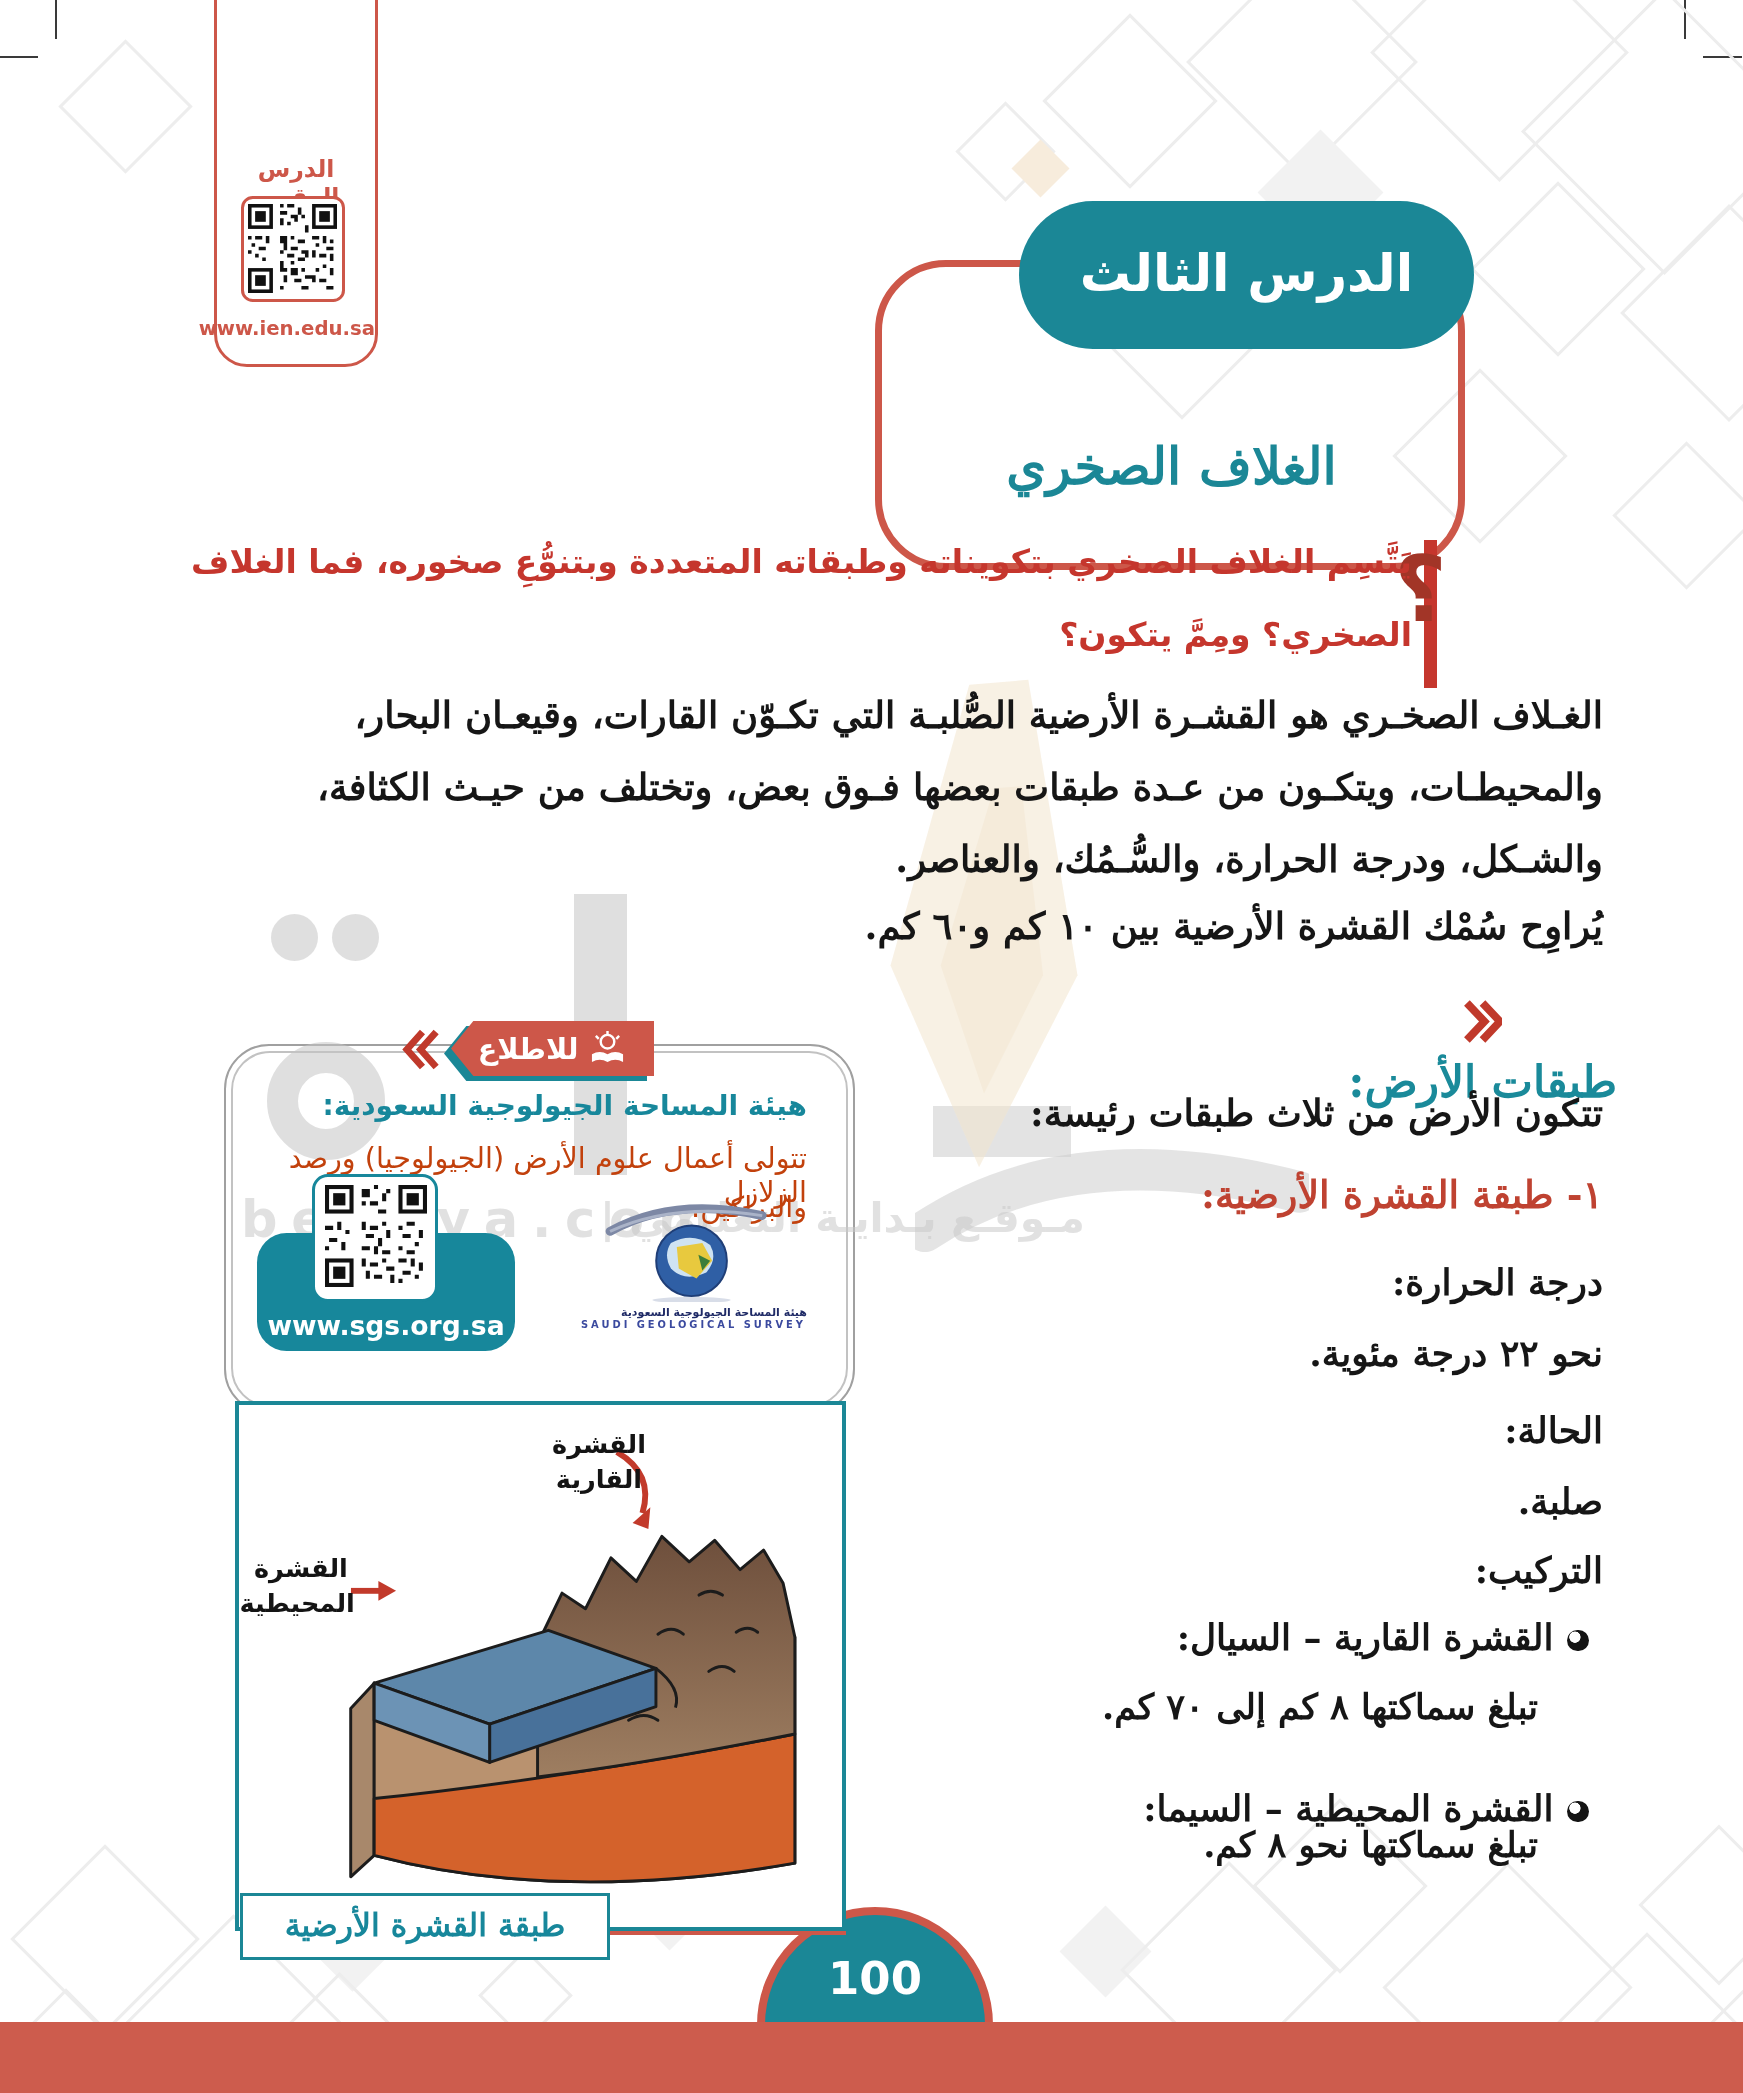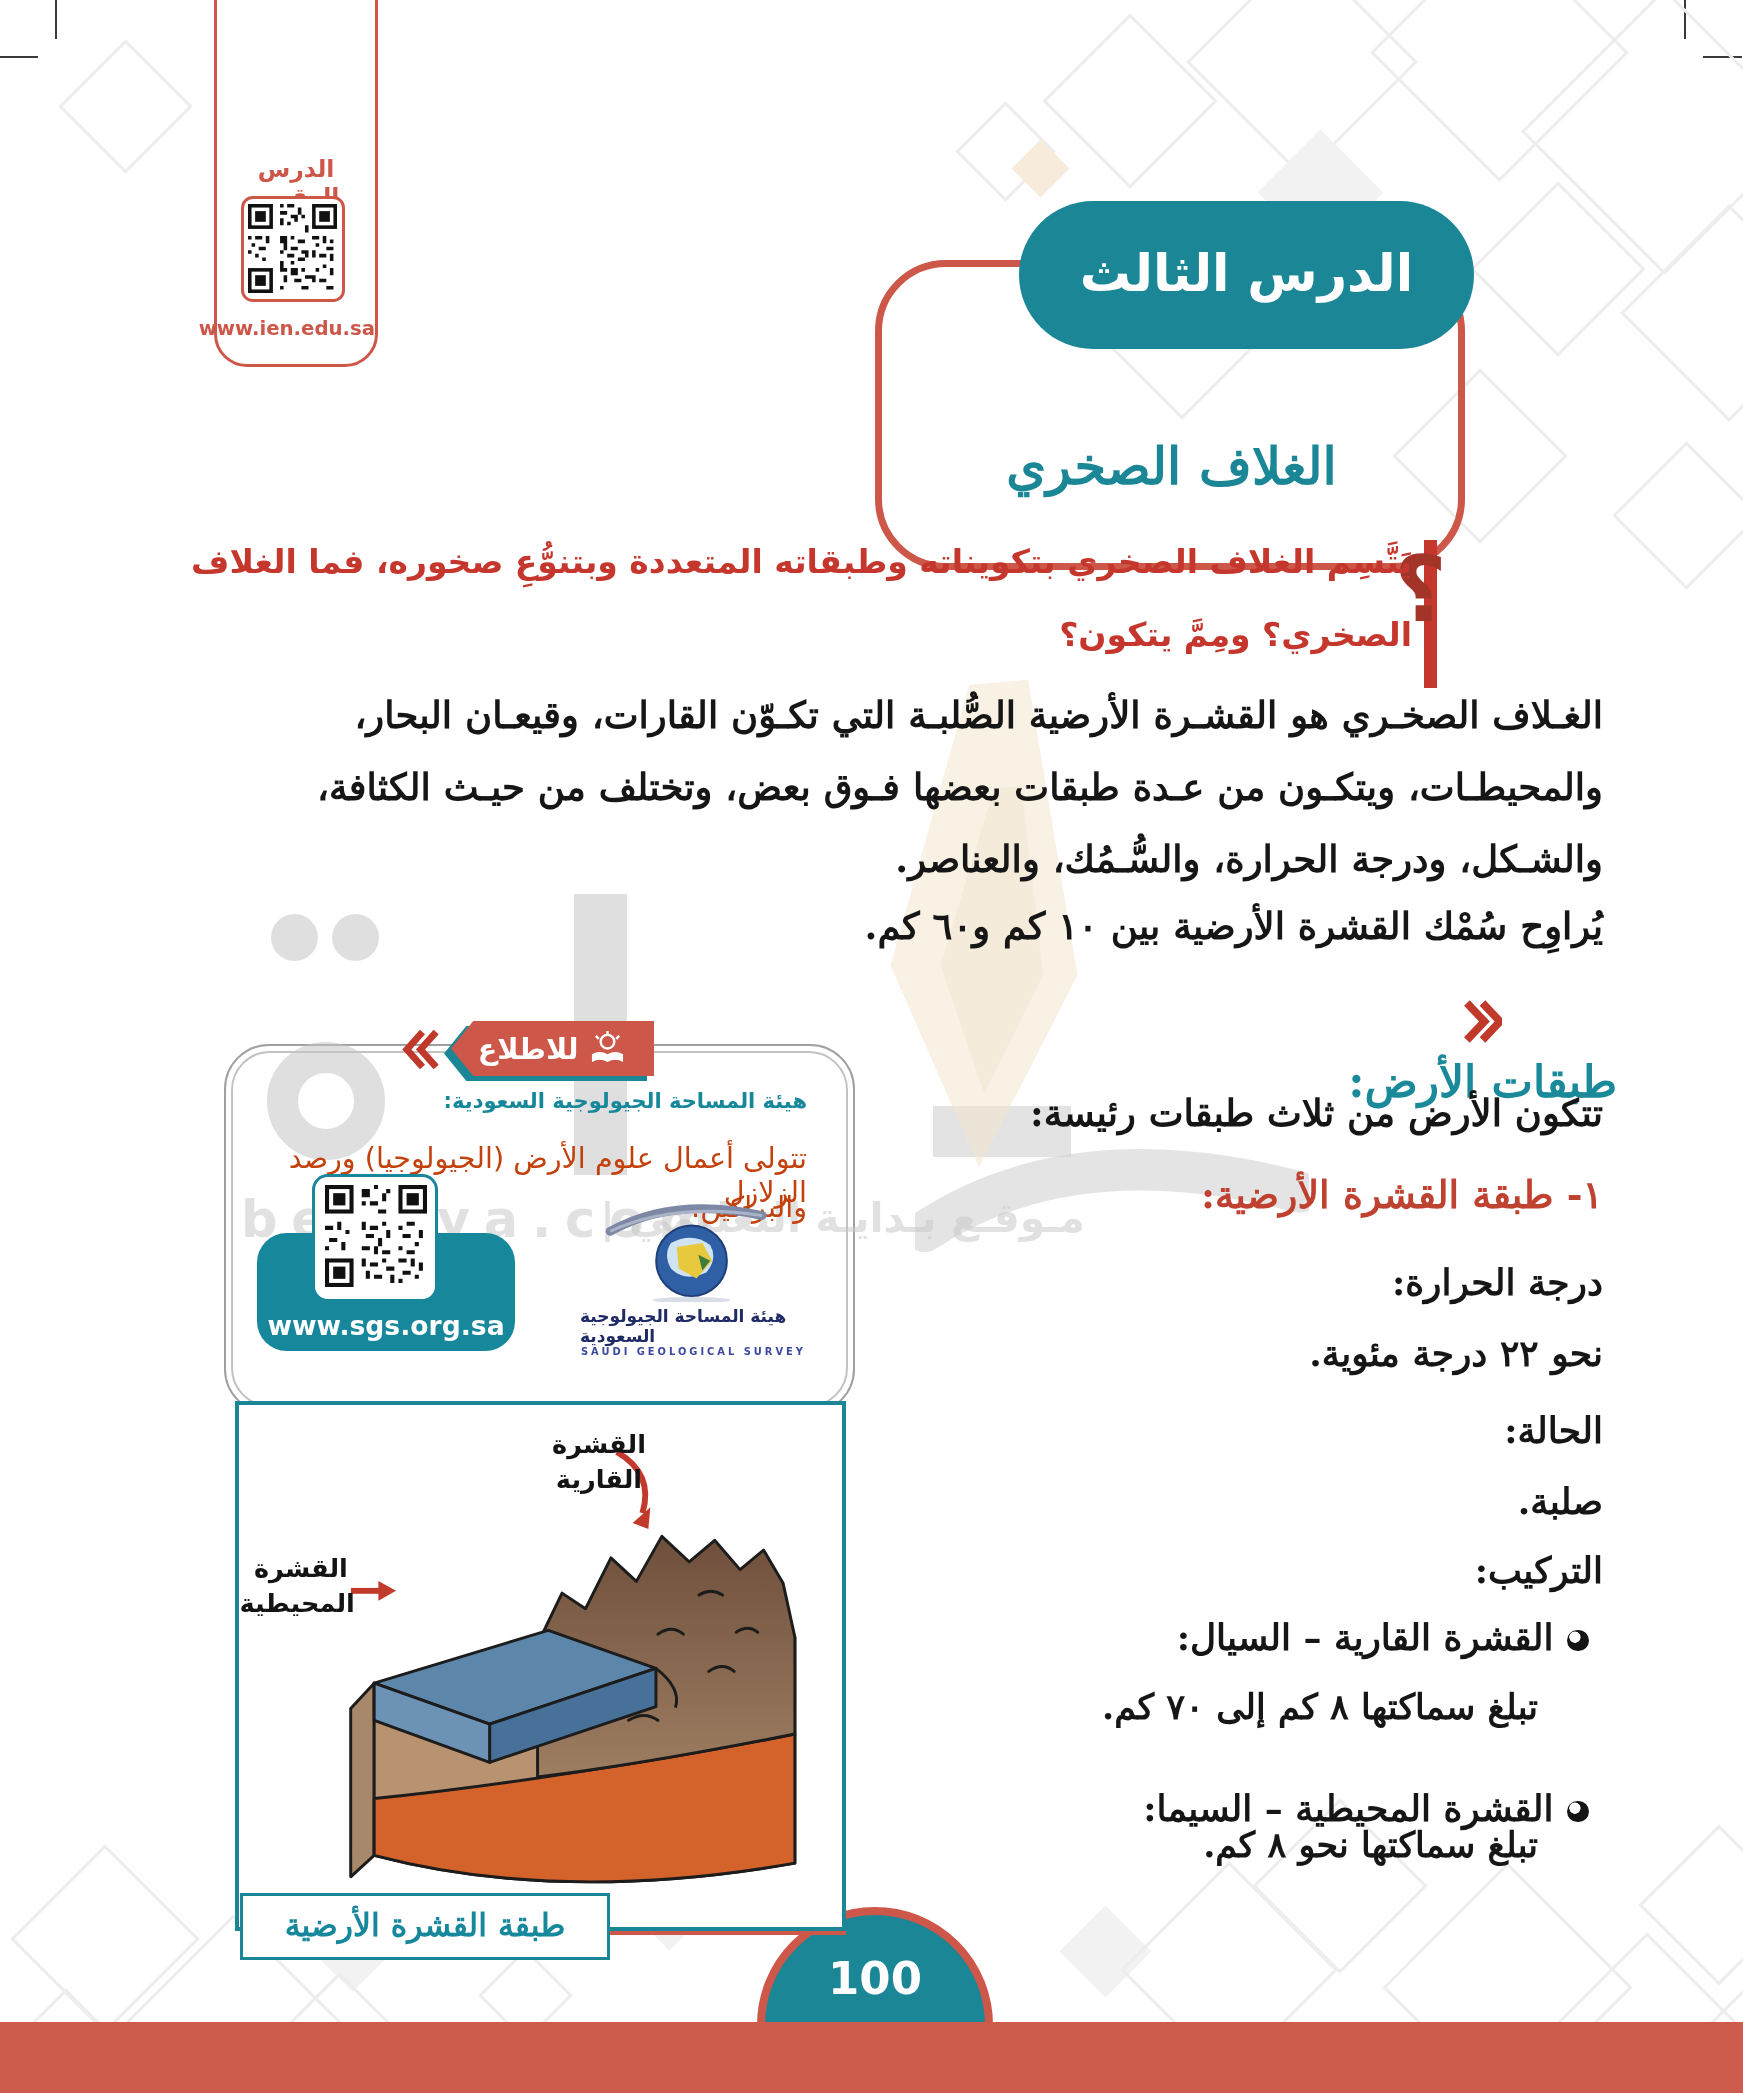--- a/index.html
+++ b/index.html
@@ -36,27 +36,27 @@
   .brow{display:flex;gap:13.8px;align-items:flex-start;}
   
   .ref-under{left:445px;top:1026px;width:203px;height:55px;background:#1b8796;z-index:31;
              clip-path:polygon(0 50%,11% 0,100% 0,100% 100%,11% 100%);}
   .ref-badge{left:452px;top:1021px;width:203px;height:55px;background:#cd5749;z-index:32;
              clip-path:polygon(0 50%,11% 0,100% 0,100% 100%,11% 100%);
              display:flex;align-items:center;justify-content:center;gap:9.9px;color:#fff;font-weight:bold;font-size:28.6px;}
   
   .info-box{left:225px;top:1044px;width:627px;height:366px;border:2px solid #a0a0a0;border-radius:45px;background:#fff;z-index:10;}
   .info-box::after{content:"";position:absolute;inset:4.9px;border:2px solid #c2c2c2;border-radius:39px;}
-  .info-t{color:#17879b;font-weight:bold;font-size:21px;text-align:right;z-index:30;}
+  .info-t{color:#17879b;font-weight:bold;font-size:28px;text-align:right;z-index:30;}
   .info-b{color:#c2410c;font-size:28.6px;z-index:30;}
   .sgs-pill{left:258px;top:1233px;width:258px;height:118px;background:#17879b;border-radius:29.6px;z-index:30;}
   .sgs-qr{left:313px;top:1174px;width:126px;height:128px;background:#fff;border:3.9px solid #17879b;border-radius:15.8px;
           padding:7.9px;box-sizing:border-box;z-index:31;}
   .sgs-url{left:258px;top:1310px;width:258px;text-align:center;color:#fff;font-weight:bold;font-size:26.6px;z-index:32;}
-  .logo-ar{color:#1f2a66;font-size:17px;font-weight:bold;text-align:left;}
+  .logo-ar{color:#1f2a66;font-size:11px;font-weight:bold;text-align:right;}
   .logo-en{color:#3b4a9f;font-size:9.9px;font-weight:bold;letter-spacing:3px;text-align:center;}
   
   .fig-box{left:236px;top:1401px;width:603px;height:522px;border:4.9px solid #1b8796;background:#fff;z-index:10;}
   .fig-redbar-top{left:422px;top:1384px;width:379px;height:16.7px;background:#cd5749;z-index:9;}
   .fig-redbar-bot{left:414px;top:1919px;width:433px;height:15.8px;background:#cd5749;z-index:9;}
   .fig-caption{left:241px;top:1893px;width:364px;height:61px;background:#fff;border:3px solid #1b8796;z-index:12;
                color:#17879b;font-weight:bold;font-size:31.5px;text-align:center;line-height:57px;font-family:"DejaVu Serif",serif;}
   .fig-label{color:#141414;font-weight:bold;font-size:25.6px;text-align:center;line-height:35px;z-index:12;}
   
   .page-circle{left:758px;top:1907px;width:236px;height:236px;border-radius:50%;background:#1b8796;border:8.9px solid #cd5749;box-sizing:border-box;z-index:3;}

